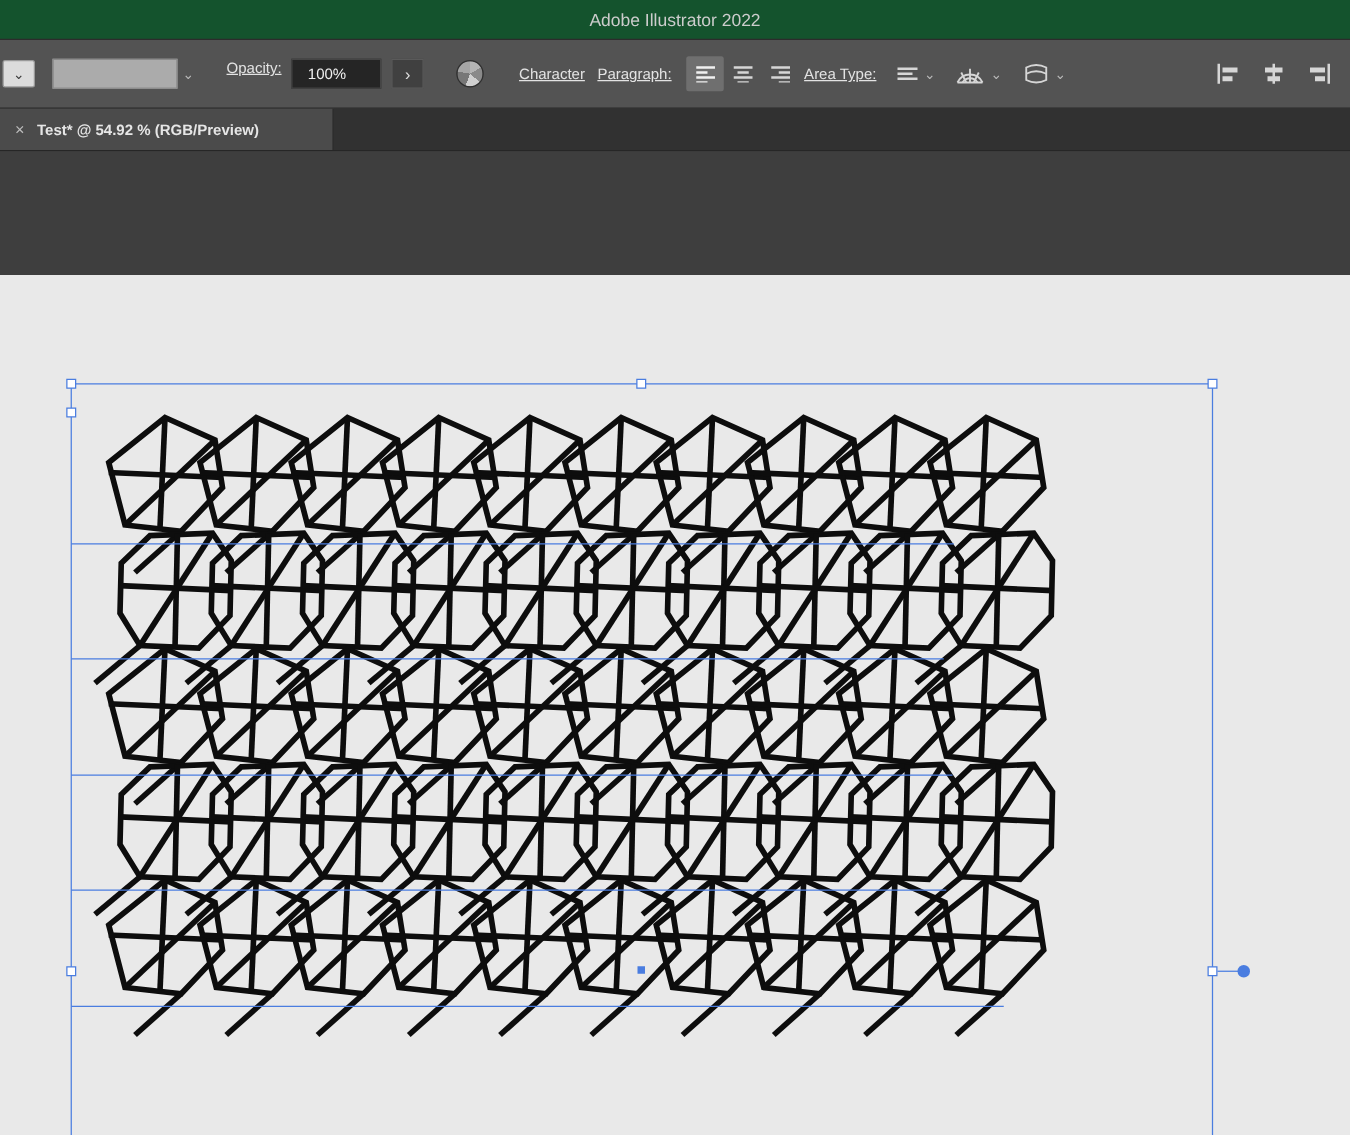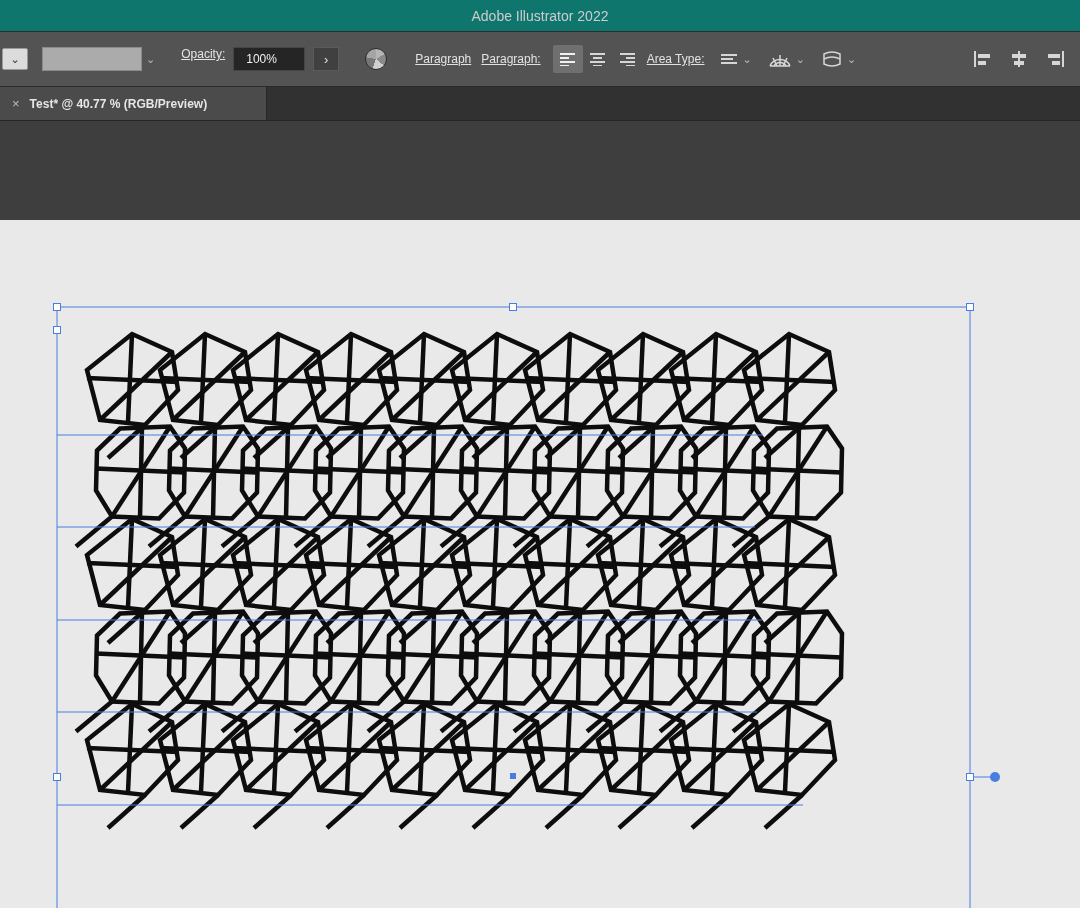--- a/index.html
+++ b/index.html
@@ -1,20 +1,20 @@
 <!DOCTYPE html>
 <html><head>
 <meta charset="utf-8">
 <style>
   * { margin:0; padding:0; box-sizing:border-box; }
   html,body { width:1080px; height:908px; overflow:hidden; font-family:"Liberation Sans", sans-serif; }
   .app { width:1080px; height:908px; display:flex; flex-direction:column; background:#3e3e3e; }
 
   
-  .titlebar { height:32px; background:#0f766e; display:flex; align-items:center; justify-content:center;
+  .titlebar { height:32px; background:#14532d; display:flex; align-items:center; justify-content:center;
               color:#cccccc; font-size:14px; border-bottom:1px solid #2c2c2c; }
 
   
   .controlbar { height:55px; background:#535353; display:flex; align-items:center; padding:0 10px 0 2px;
                 border-bottom:1px solid #2a2a2a; color:#dddddd; font-size:12px; }
   .ctl-label { text-decoration:underline; color:#e3e3e3; cursor:default; white-space:nowrap; }
   .proxy-btn { width:26px; height:22px; background:#dcdcdc; border:1px solid #9a9a9a; border-radius:2px;
                display:flex; align-items:center; justify-content:center; color:#333; font-size:11px; }
   .swatch { width:100px; height:24px; background:#ababab; border:1px solid #8b8b8b; margin-left:14px; }
   .chev { color:#bdbdbd; font-size:11px; margin-left:4px; }
@@ -63,21 +63,21 @@
     <div class="opacity-wrap">
       <span class="ctl-label">Opacity:</span>
       <span class="num-input">100%</span>
       <span class="submenu-btn">
         <span>›</span>
       </span>
     </div>
 
     <div class="wheel"></div>
 
-    <span class="ctl-label" style="margin-left:28px;">Paragraph</span>
+    <span class="ctl-label" style="margin-left:28px;">Character</span>
     <span class="ctl-label" style="margin-left:10px;text-decoration:underline;">Paragraph:</span>
 
     <div class="align-group">
       <div class="align-btn active">
         <svg width="17" height="14">
           <g stroke="#f0f0f0" stroke-width="2">
             <line x1="1" y1="2" x2="16" y2="2"></line>
               <line x1="1" y1="6" x2="10" y2="6"></line>
             <line x1="1" y1="10" x2="16" y2="10"></line>
               <line x1="1" y1="14" x2="10" y2="14"></line>
@@ -164,21 +164,21 @@
             <rect x="4" y="4" width="12" height="4"></rect>
             <rect x="8" y="11" width="8" height="4"></rect>
           </g>
       </svg>
     </div>
   </div>
 
   <div class="tabbar">
     <div class="doc-tab">
       <span class="tab-close">×</span>
-      <span class="tab-label">Test* @ 40.77 % (RGB/Preview)</span>
+      <span class="tab-label">Test* @ 54.92 % (RGB/Preview)</span>
     </div>
   </div>
 
   <div class="pasteboard"></div>
 
   <div class="canvas">
     <svg id="art-svg" width="1080" height="688">
       <defs>
         <g id="glyphA">
           <path d="M50 2 L90 20 L96 58 L63 93 L18 88 L5 38 Z"></path>

